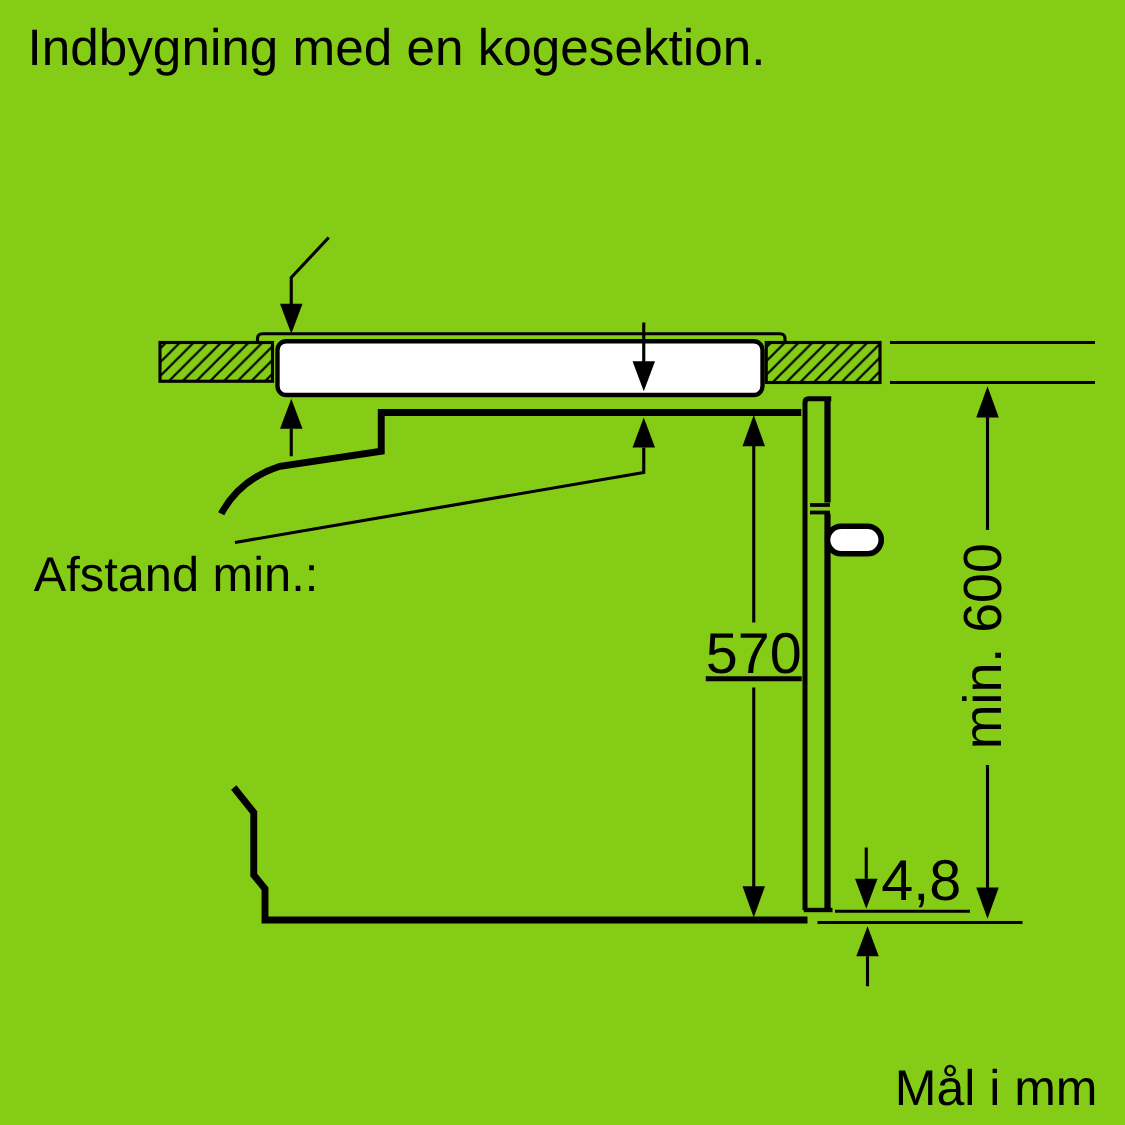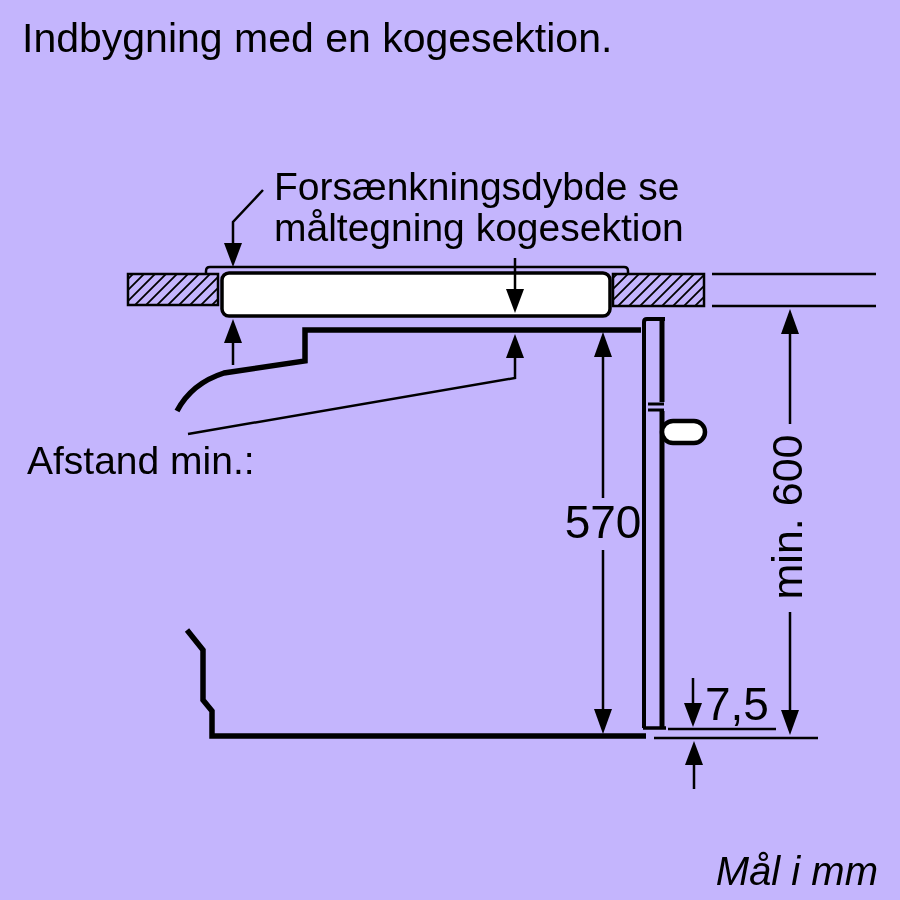--- a/index.html
+++ b/index.html
@@ -1,41 +1,41 @@
 <!DOCTYPE html>
 <html><head>
 <meta charset="utf-8">
 <style>
   html,body{margin:0;padding:0;background:#fff;}
   #canvas{
     position:relative;
     width:900px;height:900px;
-    background:#c4b5fd;
+    background:#84cc16;
     overflow:hidden;
     font-family:"Liberation Sans", sans-serif;
   }
   svg{position:absolute;left:0;top:0;}
   .txt{
     position:absolute;
     color:#000;
     white-space:nowrap;
     font-family:"Liberation Sans", sans-serif;
   }
   .title{left:22px;top:14px;font-size:41px;line-height:48px;}
   .recess-note{left:274px;top:166px;font-size:39px;line-height:41px;}
   .clearance-note{left:27px;top:441px;font-size:39px;line-height:40px;}
-  .dim-570{left:563px;top:499px;width:80px;text-align:center;font-size:46px;line-height:46px;}
+  .dim-570{left:563px;top:499px;width:80px;text-align:center;font-size:46px;line-height:46px;text-decoration:underline;}
   .dim-600{
     left:697px;top:495px;width:180px;height:44px;
     text-align:center;font-size:43px;line-height:44px;
     transform:rotate(-90deg);
     transform-origin:50% 50%;
   }
   .dim-75{left:705px;top:681px;font-size:46px;line-height:46px;}
-  .units{right:22px;top:848px;font-size:40px;line-height:46px;font-style:italic;}
+  .units{right:22px;top:848px;font-size:40px;line-height:46px;}
 </style>
 </head>
 <body>
 
 <div id="canvas">
 
   <svg width="900" height="900" viewBox="0 0 900 900">
     <defs>
       <pattern id="hatch" patternUnits="userSpaceOnUse" width="11" height="11">
         <path d="M -3,3 L 3,-3 M 0,11 L 11,0 M 8,14 L 14,8" stroke="#000" stroke-width="1.8"></path>
@@ -108,30 +108,26 @@
         <line stroke-width="2.5" x1="693" y1="678" x2="693" y2="703"></line>
         <path fill="#000" stroke="none" d="M 693,727 L 684,703 L 702,703 Z"></path>
         <path fill="#000" stroke="none" d="M 694,741 L 685,765 L 703,765 Z"></path>
         <line stroke-width="2.5" x1="694" y1="765" x2="694" y2="789"></line>
       </g>
     </g>
   </svg>
 
   <div class="txt title">Indbygning med en kogesektion.</div>
 
-  <div class="txt recess-note">
-    <div>Forsænkningsdybde se</div>
-    <div>måltegning kogesektion</div>
-  </div>
 
   <div class="txt clearance-note">
     <div>Afstand min.:</div>
   </div>
 
   <div class="txt dim-570">570</div>
 
   <div class="txt dim-600">min. 600</div>
 
-  <div class="txt dim-75">7,5</div>
+  <div class="txt dim-75">4,8</div>
 
   <div class="txt units">Mål i mm</div>
 
 </div>
 
 </body></html>

